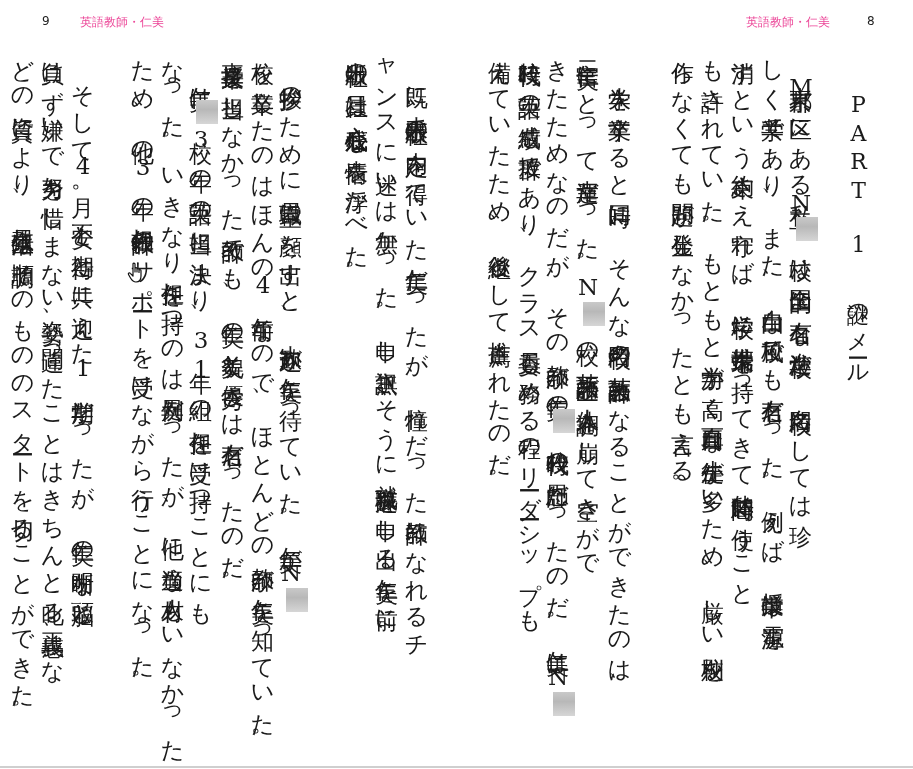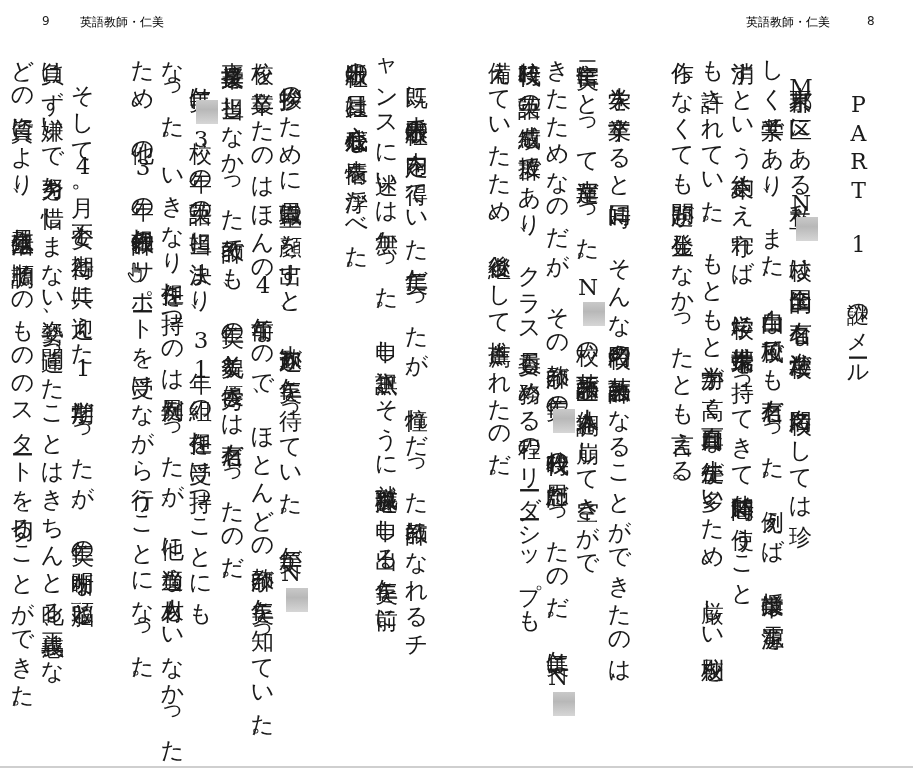--- a/index.html
+++ b/index.html
@@ -2,21 +2,21 @@
 <html><head>
 <meta charset="utf-8">
 <style>
   html, body { margin:0; padding:0; }
   body {
     width:913px; height:769px; background:#ffffff; position:relative; overflow:hidden;
     font-family: "DejaVu Serif", "Liberation Serif", serif; color:#1a1a1a;
   }
   .header {
     position:absolute; top:14px; font-family:"DejaVu Sans","Liberation Sans",sans-serif;
-    font-size:12px; color:#000000; white-space:nowrap;
+    font-size:12px; color:#ec4899; white-space:nowrap;
   }
   .pnum { position:absolute; top:14px; font-family:"DejaVu Sans","Liberation Sans",sans-serif; font-size:12px; color:#222; }
   .col {
     position:absolute; top:44px; height:705px; width:30px;
     writing-mode:vertical-rl; text-orientation:upright;
     font-size:23px; line-height:30px; letter-spacing:1.6px; white-space:nowrap;
   }
   .col.title { font-size:22px; letter-spacing:3.5px; top:92px; }
   .col .r { display:inline-block; width:22px; height:24px; background:linear-gradient(180deg,#c9c9c9 0%,#b8b8b8 40%,#d6d6d6 100%); vertical-align:middle; }
   .bottom-line { position:absolute; left:0; right:0; top:766px; height:2px; background:#cfcfcf; }

